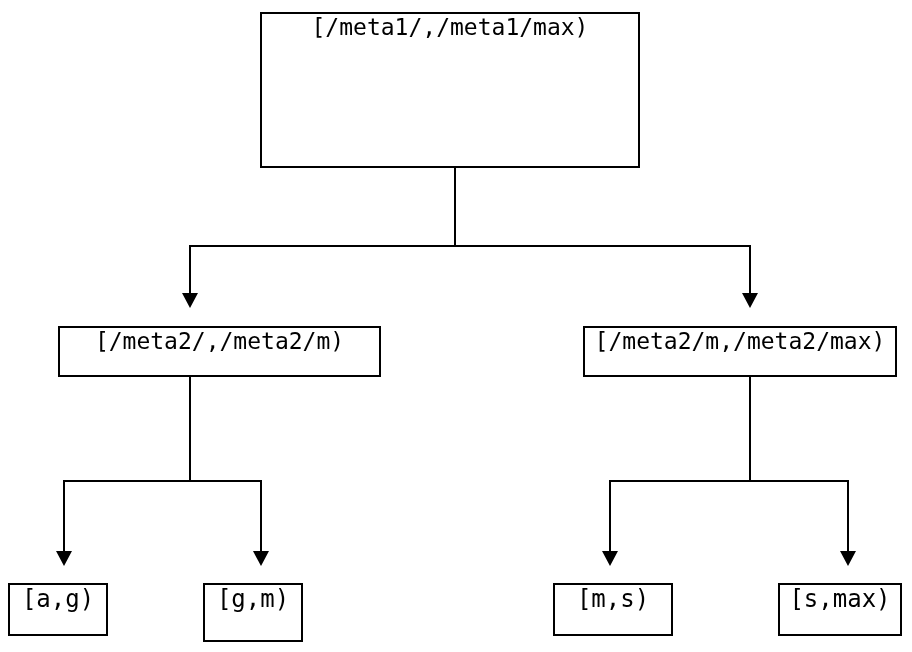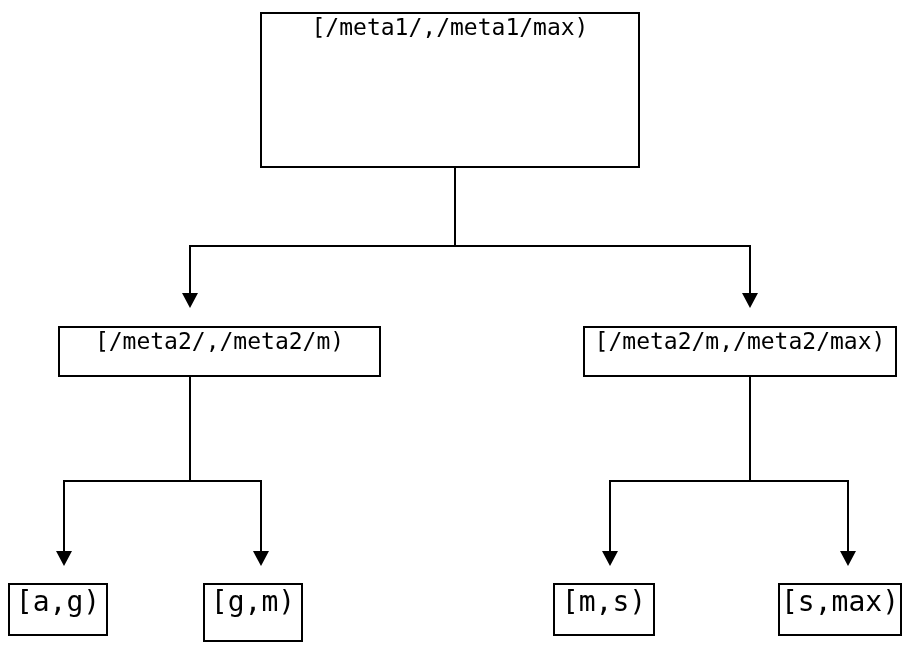--- a/index.html
+++ b/index.html
@@ -29,28 +29,28 @@
     box-sizing: border-box;
     border: 2px solid #000000;
     background: #ffffff;
     display: flex;
     justify-content: center;
     font-size: 23px;
     letter-spacing: 0;
     white-space: nowrap;
   }
   .node.leaf {
-    font-size: 28px;
+    font-size: 24px;
   }
   .node-root  { left: 260px; top: 12px;  width: 380px; height: 156px; }
   .node-left  { left: 22px;  top: 326px; width: 323px; height: 51px; margin-left: 36px;  }
   .node-right { left: 583px; top: 326px; width: 314px; height: 51px;  }
   .node-leaf1 { left: 8px;   top: 583px; width: 100px; height: 53px;  }
   .node-leaf2 { left: 203px; top: 583px; width: 100px; height: 59px;  }
-  .node-leaf3 { left: 553px; top: 583px; width: 102px; height: 53px;  }
+  .node-leaf3 { left: 553px; top: 583px; width: 120px; height: 53px;  }
   .node-leaf4 { left: 778px; top: 583px; width: 124px; height: 53px;  }
   .edge-line {
     fill: none;
     stroke: #000000;
     stroke-width: 2px;
   }
   .edge-arrow {
     fill: #000000;
     stroke: none;
   }

